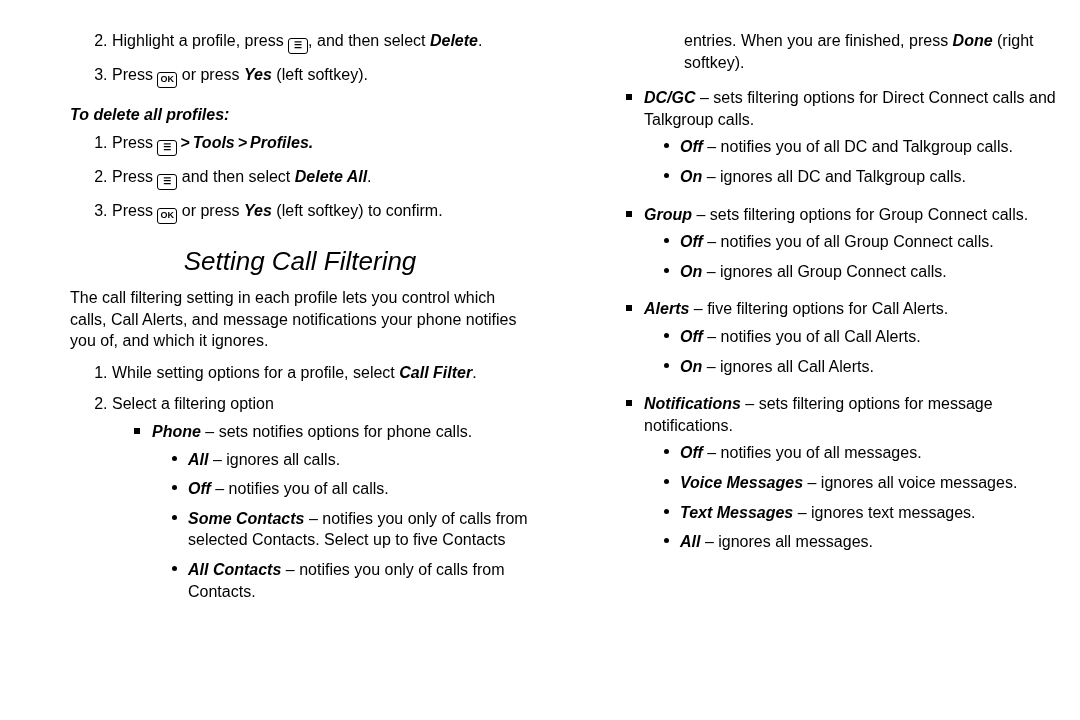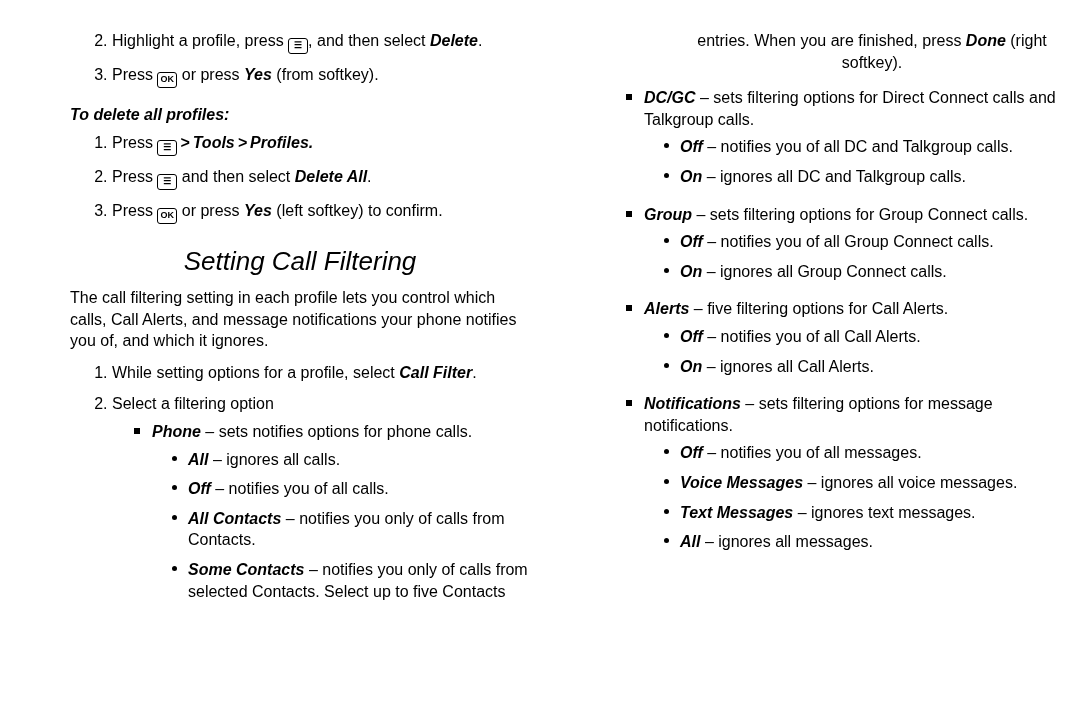--- a/index.html
+++ b/index.html
@@ -134,21 +134,21 @@
 <div class="page">
   <div class="cols">
 
     <div class="col">
 
       <ol class="ol-main" start="2">
         <li>
           <span>Highlight a profile, press </span><span class="ikey">☰</span><span>, and then select </span><span class="bi">Delete</span><span>.</span>
         </li>
         <li>
-          <span>Press </span><span class="ikey">OK</span><span> or press </span><span class="bi">Yes</span><span> (from softkey).</span>
+          <span>Press </span><span class="ikey">OK</span><span> or press </span><span class="bi">Yes</span><span> (left softkey).</span>
         </li>
       </ol>
 
       <div class="subhead">To delete all profiles:</div>
 
       <ol class="ol-main">
         <li>
           <span>Press </span><span class="ikey">☰</span><span class="gt">&gt;</span><span class="bi">Tools</span><span class="gt">&gt;</span><span class="bi">Profiles</span><span class="bi">.</span>
         </li>
         <li>
@@ -168,34 +168,34 @@
           <span>While setting options for a profile, select </span><span class="bi">Call Filter</span><span>.</span>
         </li>
         <li>
           <span>Select a filtering option</span>
           <ul class="squares">
             <li>
               <span class="bi">Phone</span><span> – sets notifies options for phone calls.</span>
               <ul class="dots">
                 <li><span class="bi">All</span><span> – ignores all calls.</span></li>
                 <li><span class="bi">Off</span><span> – notifies you of all calls.</span></li>
+                <li><span class="bi">Some Contacts</span><span> – notifies you only of calls from selected Contacts. Select up to five Contacts</span></li>
                 <li><span class="bi">All Contacts</span><span> – notifies you only of calls from Contacts.</span></li>
-                <li><span class="bi">Some Contacts</span><span> – notifies you only of calls from selected Contacts. Select up to five Contacts</span></li>
               </ul>
             </li>
           </ul>
         </li>
       </ol>
 
     </div>
 
     <div class="col">
       <div class="col2-root">
 
-        <div style="padding-left:58px; padding-bottom:8px; line-height:1.35;text-align:center;">
+        <div style="padding-left:58px; padding-bottom:8px; line-height:1.35;">
           <span>entries. When you are finished, press </span><span class="bi">Done</span><span> (right softkey).</span>
         </div>
 
         <ul class="squares" style="padding-left:0;">
 
           <li>
             <span class="bi">DC/GC</span><span> – sets filtering options for Direct Connect calls and Talkgroup calls.</span>
             <ul class="dots">
               <li><span class="bi">Off</span><span> – notifies you of all DC and Talkgroup calls.</span></li>
               <li><span class="bi">On</span><span> – ignores all DC and Talkgroup calls.</span></li>

